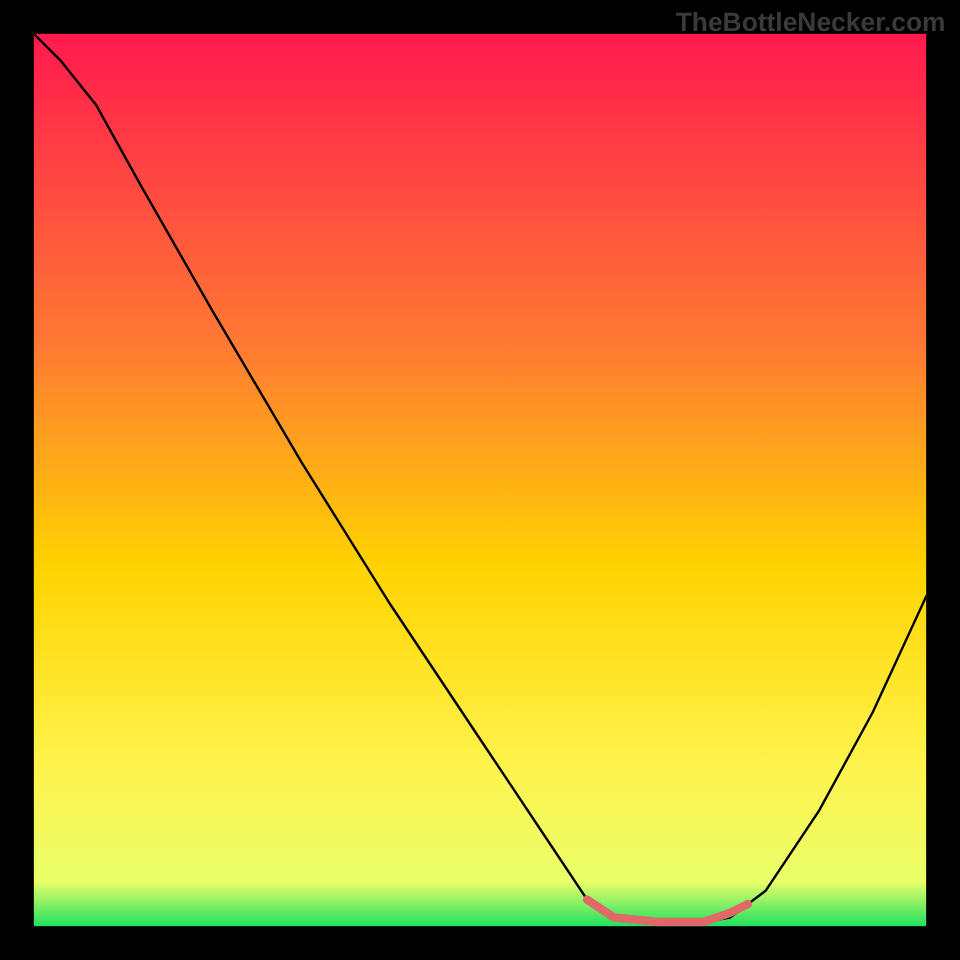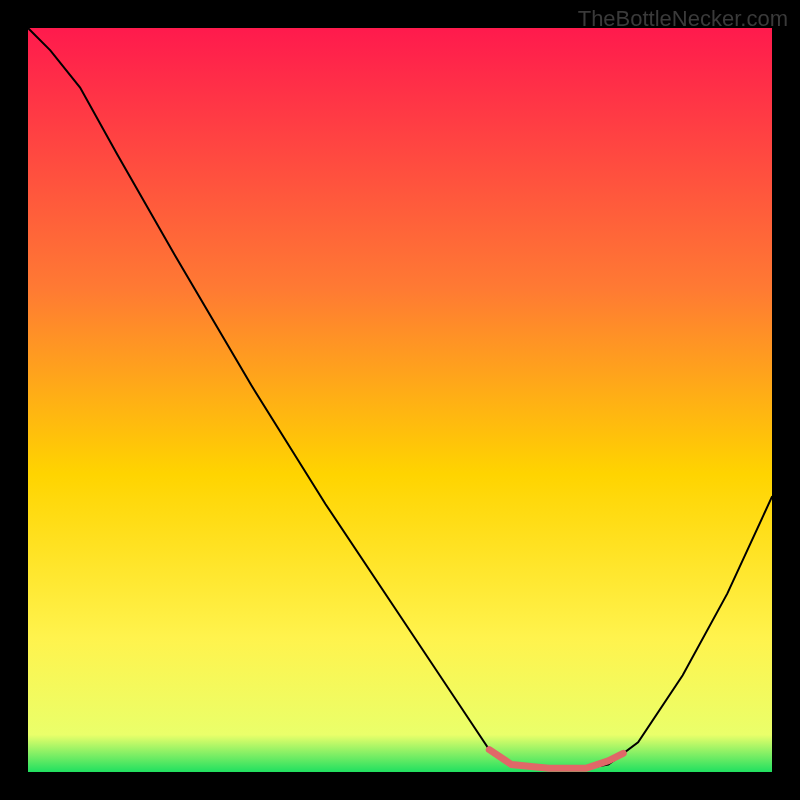--- a/index.html
+++ b/index.html
@@ -10,21 +10,21 @@
     height: 800px;
     position: relative;
     font-family: Arial, sans-serif;
   }
   .watermark {
     position: absolute;
     top: 6px;
     right: 12px;
     color: #3a3a3a;
     font-size: 22px;
-    font-weight: normal;
+    font-weight: bold;
     z-index: 10;
   }
   .chart-frame {
     position: absolute;
     top: 28px;
     left: 28px;
     width: 744px;
     height: 744px;
     background: #000;
   }

